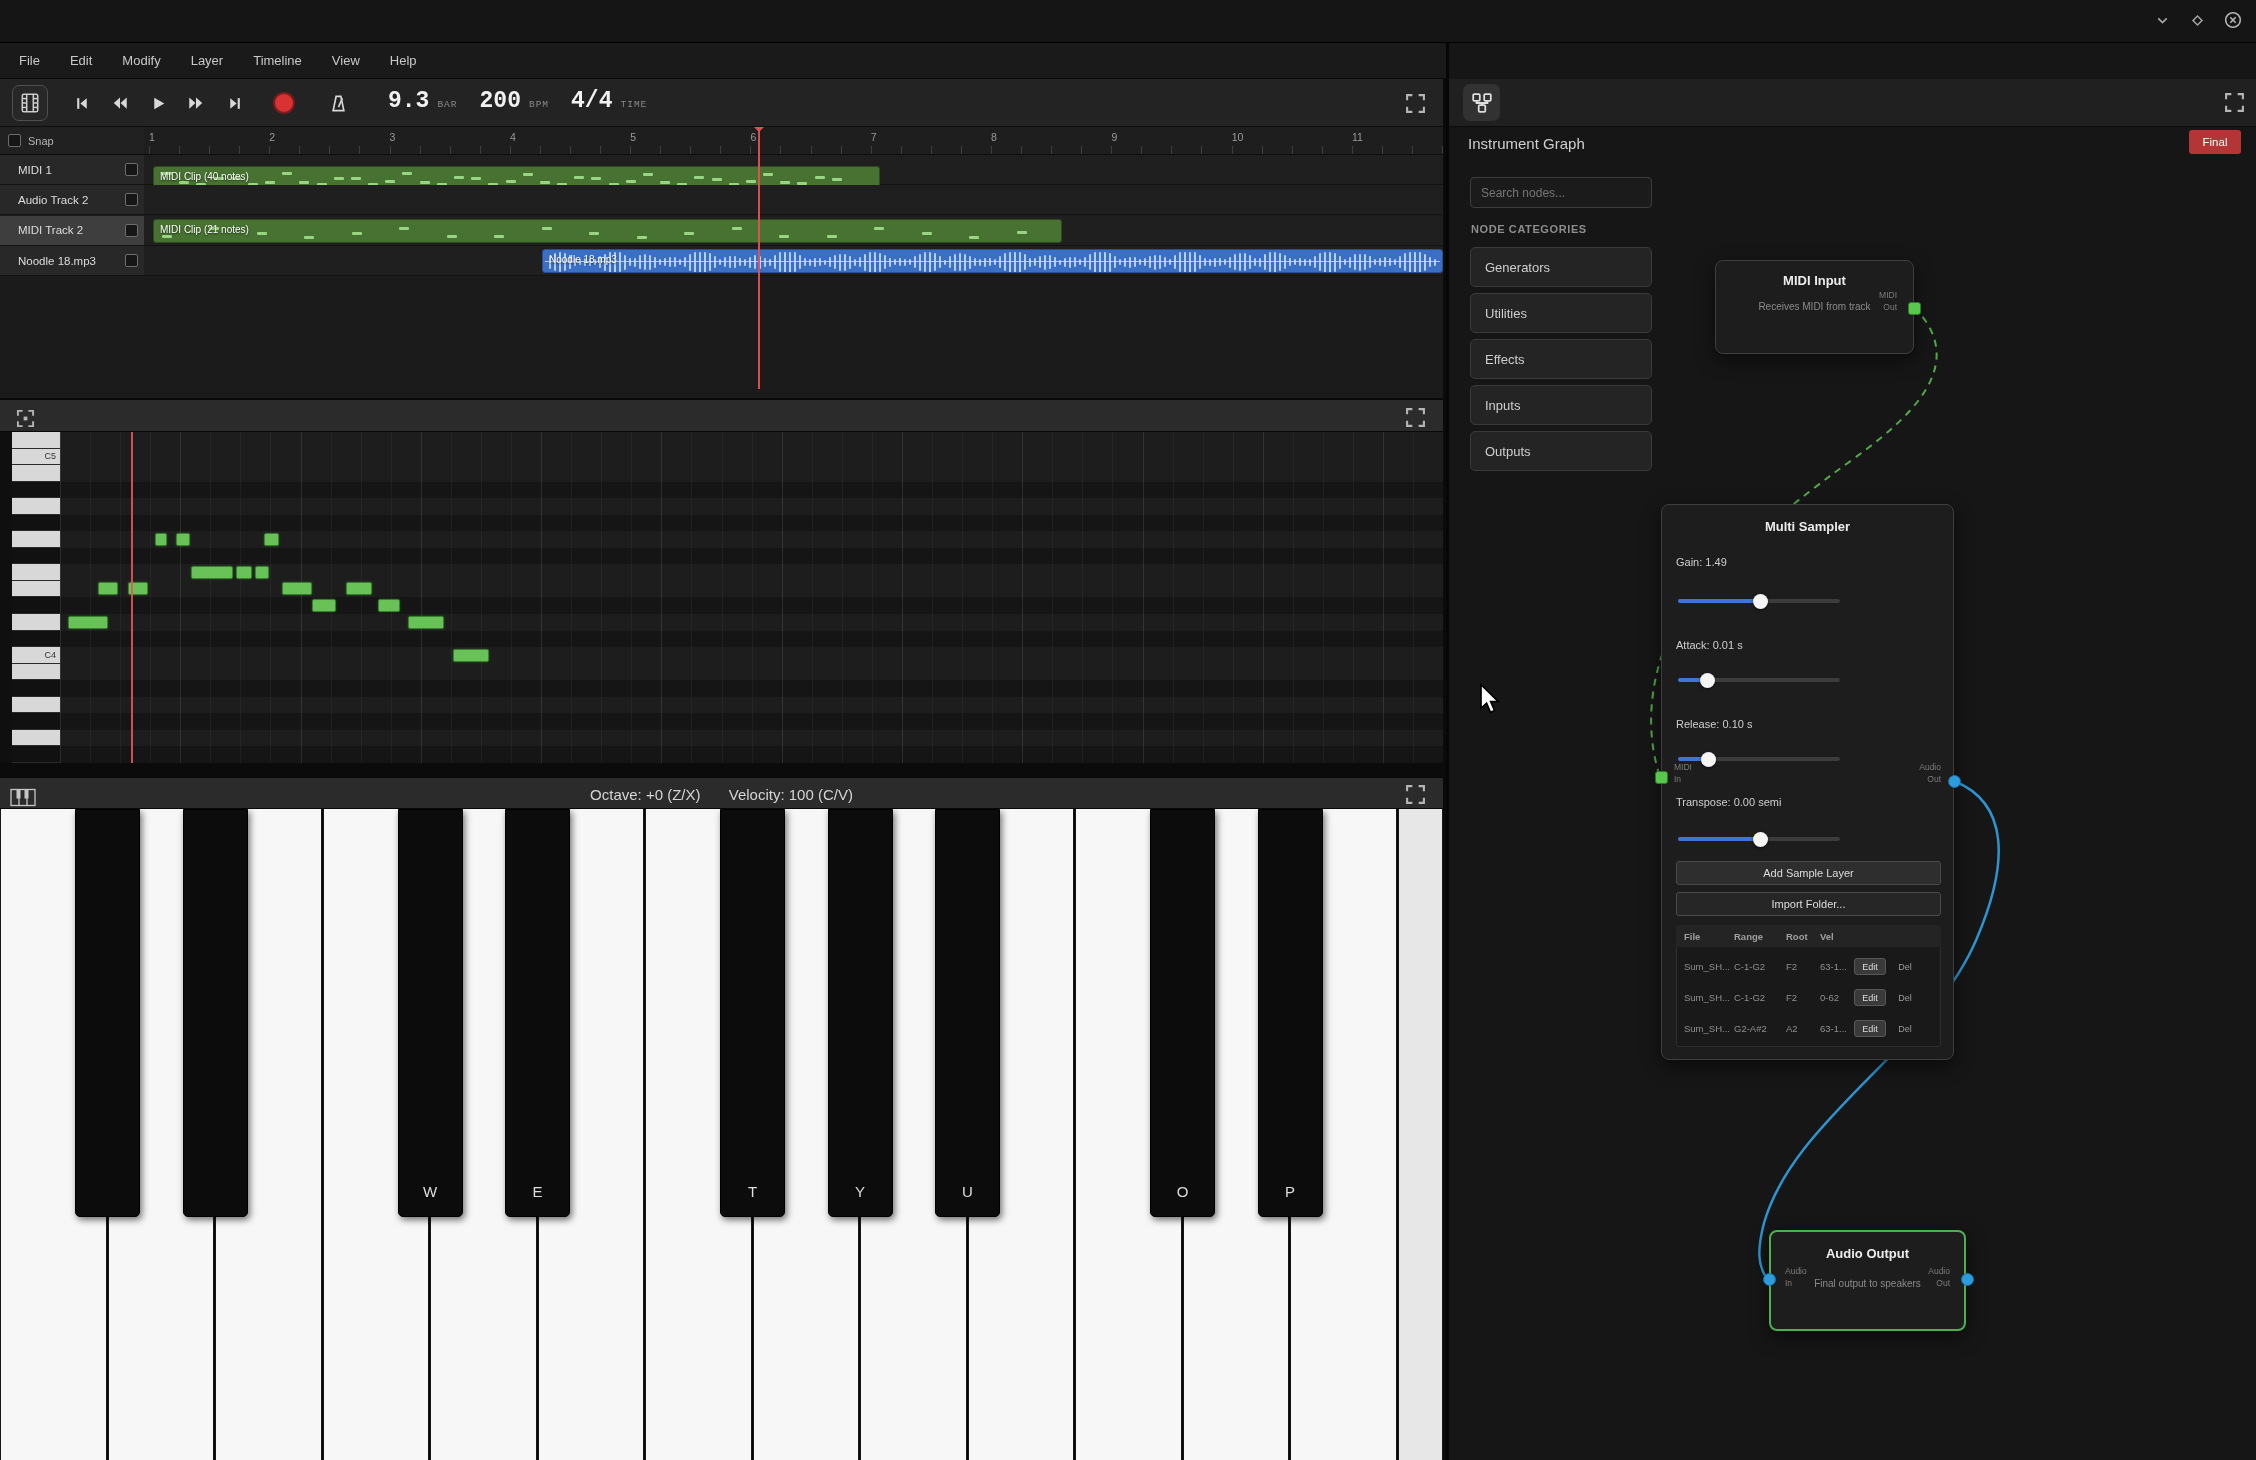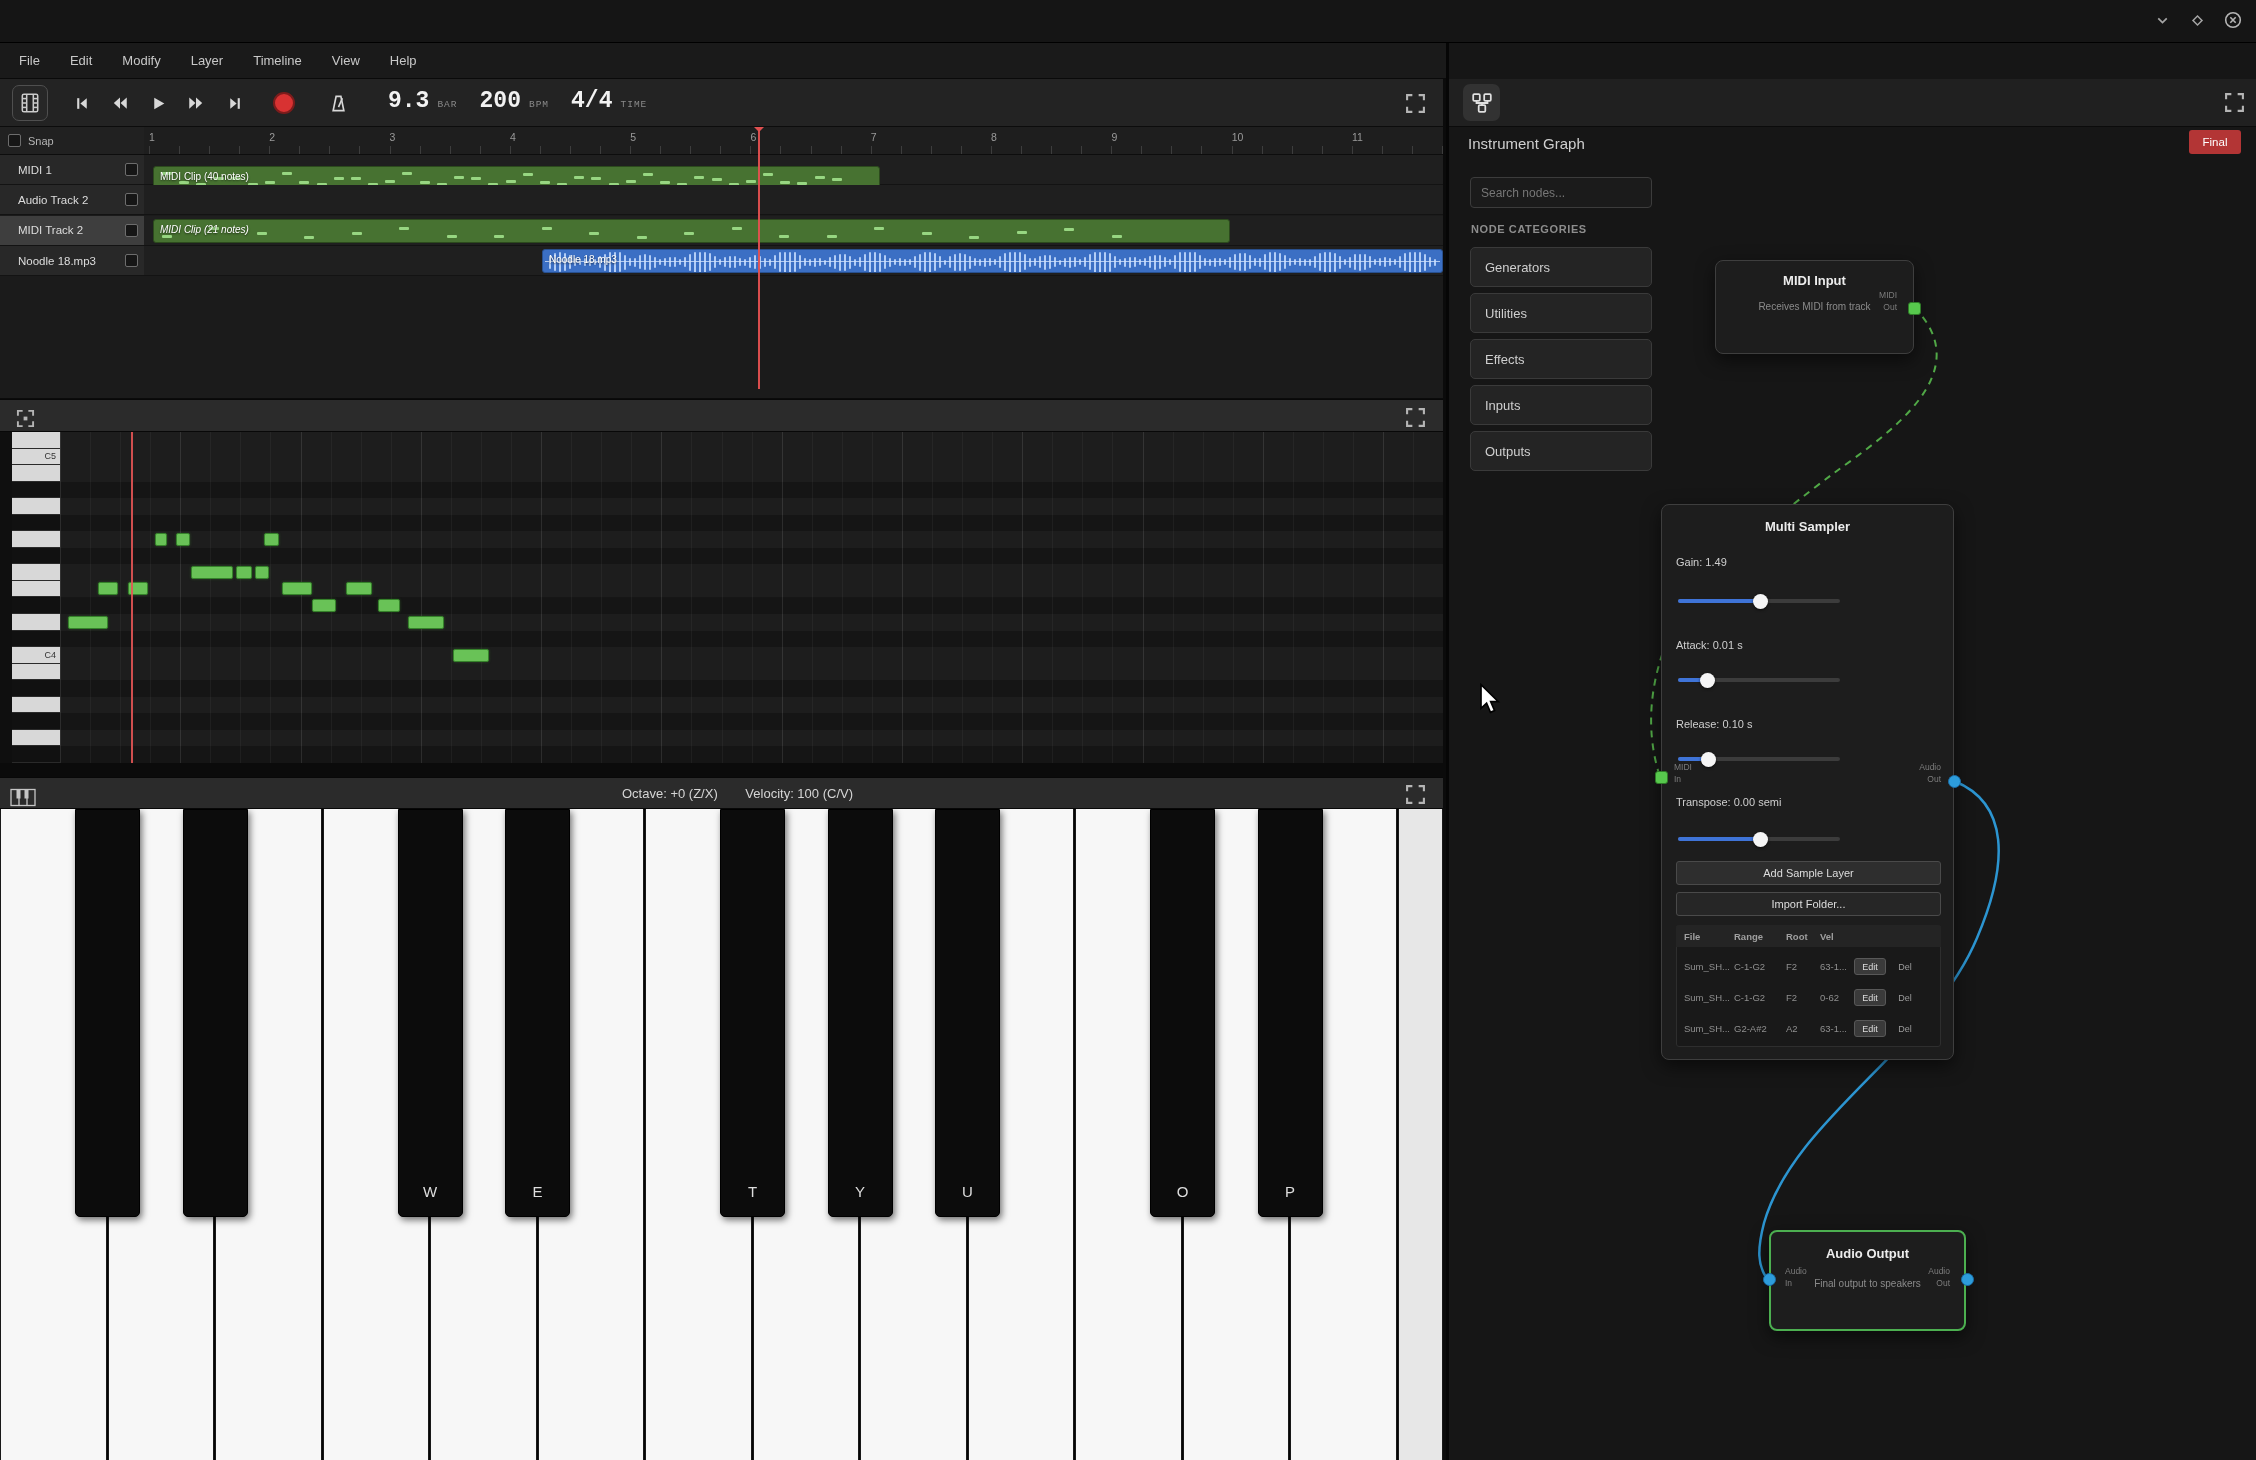--- a/index.html
+++ b/index.html
@@ -44,21 +44,21 @@
   .mini-note{position:absolute;height:3px;width:10px;background:#a6e78f;border-radius:1px;opacity:.85}
   .wave-bar{position:absolute;width:2px;background:rgba(200,222,255,.85);border-radius:1px}
   .wave-mid{position:absolute;left:2px;right:2px;top:11px;height:1px;background:rgba(230,240,255,.7)}
   #playhead-tl{position:absolute;left:758px;top:0;width:2px;height:262px;background:rgba(228,80,80,.95);z-index:5}
   #playhead-tl::before{content:"";position:absolute;left:-4px;top:0;border:5px solid transparent;border-top-color:#e05050}
 
   
   .section-header{position:absolute;left:0;width:1443px;background:#2b2b2b;border-top:1px solid #080808;border-bottom:1px solid #080808}
   #roll-header{top:399px;height:33px}
   #kb-header{top:777px;height:32px}
-  #kb-status{position:absolute;left:16px;top:8px;width:100%;text-align:center;font-size:13px;color:#d5d5d5}
+  #kb-status{position:absolute;left:0;top:8px;width:100%;text-align:center;font-size:15px;color:#d5d5d5}
   #kb-status span{margin:0 12px}
   #piano-roll{position:absolute;left:0;top:432px;width:1443px;height:331px;background:#0f0f0f;overflow:hidden}
   #roll-keys{position:absolute;left:12px;top:0;width:48px;height:331px}
   .kcell{position:absolute;left:0;width:48px;height:16.55px;border-bottom:1px solid #2a2a2a}
   .kcell.wk{background:#d8d8d8}
   .kcell.bk{background:#111}
   .kcell span{position:absolute;right:4px;top:2.5px;font-size:9px;color:#333}
   #roll-grid{position:absolute;left:60px;top:0;width:1383px;height:331px;background:#161616}
   .rowstripe{position:absolute;left:0;width:1383px;height:16.55px}
   .rowstripe.wk{background:#1d1d1d}
@@ -279,21 +279,21 @@
       <div class="track-label" style="top: 58.4px; height: 30px;">
         <span>Audio Track 2</span>
         <div class="checkbox"></div>
       </div>
       <div class="track-lane" style="top: 58.4px; height: 30px;"></div>
       <div class="track-label selected" style="top: 88.8px; height: 30px;">
         <span>MIDI Track 2</span>
         <div class="checkbox"></div>
       </div>
       <div class="track-lane" style="top: 88.8px; height: 30px;">
-        <div class="clip clip-midi" style="left: 9px; width: 1077px; font-style: italic;">
+        <div class="clip clip-midi" style="left: 9px; width: 909px;">
           <div class="mini-note" style="left: 8px; top: 15.0023px;"></div>
           <div class="mini-note" style="left: 55.4762px; top: 7.63174px;"></div>
           <div class="mini-note" style="left: 102.952px; top: 11.7304px;"></div>
           <div class="mini-note" style="left: 150.429px; top: 15.9992px;"></div>
           <div class="mini-note" style="left: 197.905px; top: 11.9439px;"></div>
           <div class="mini-note" style="left: 245.381px; top: 7.36632px;"></div>
           <div class="mini-note" style="left: 292.857px; top: 14.8858px;"></div>
           <div class="mini-note" style="left: 340.333px; top: 14.9239px;"></div>
           <div class="mini-note" style="left: 387.81px; top: 7.45179px;"></div>
           <div class="mini-note" style="left: 435.286px; top: 11.8758px;"></div>

